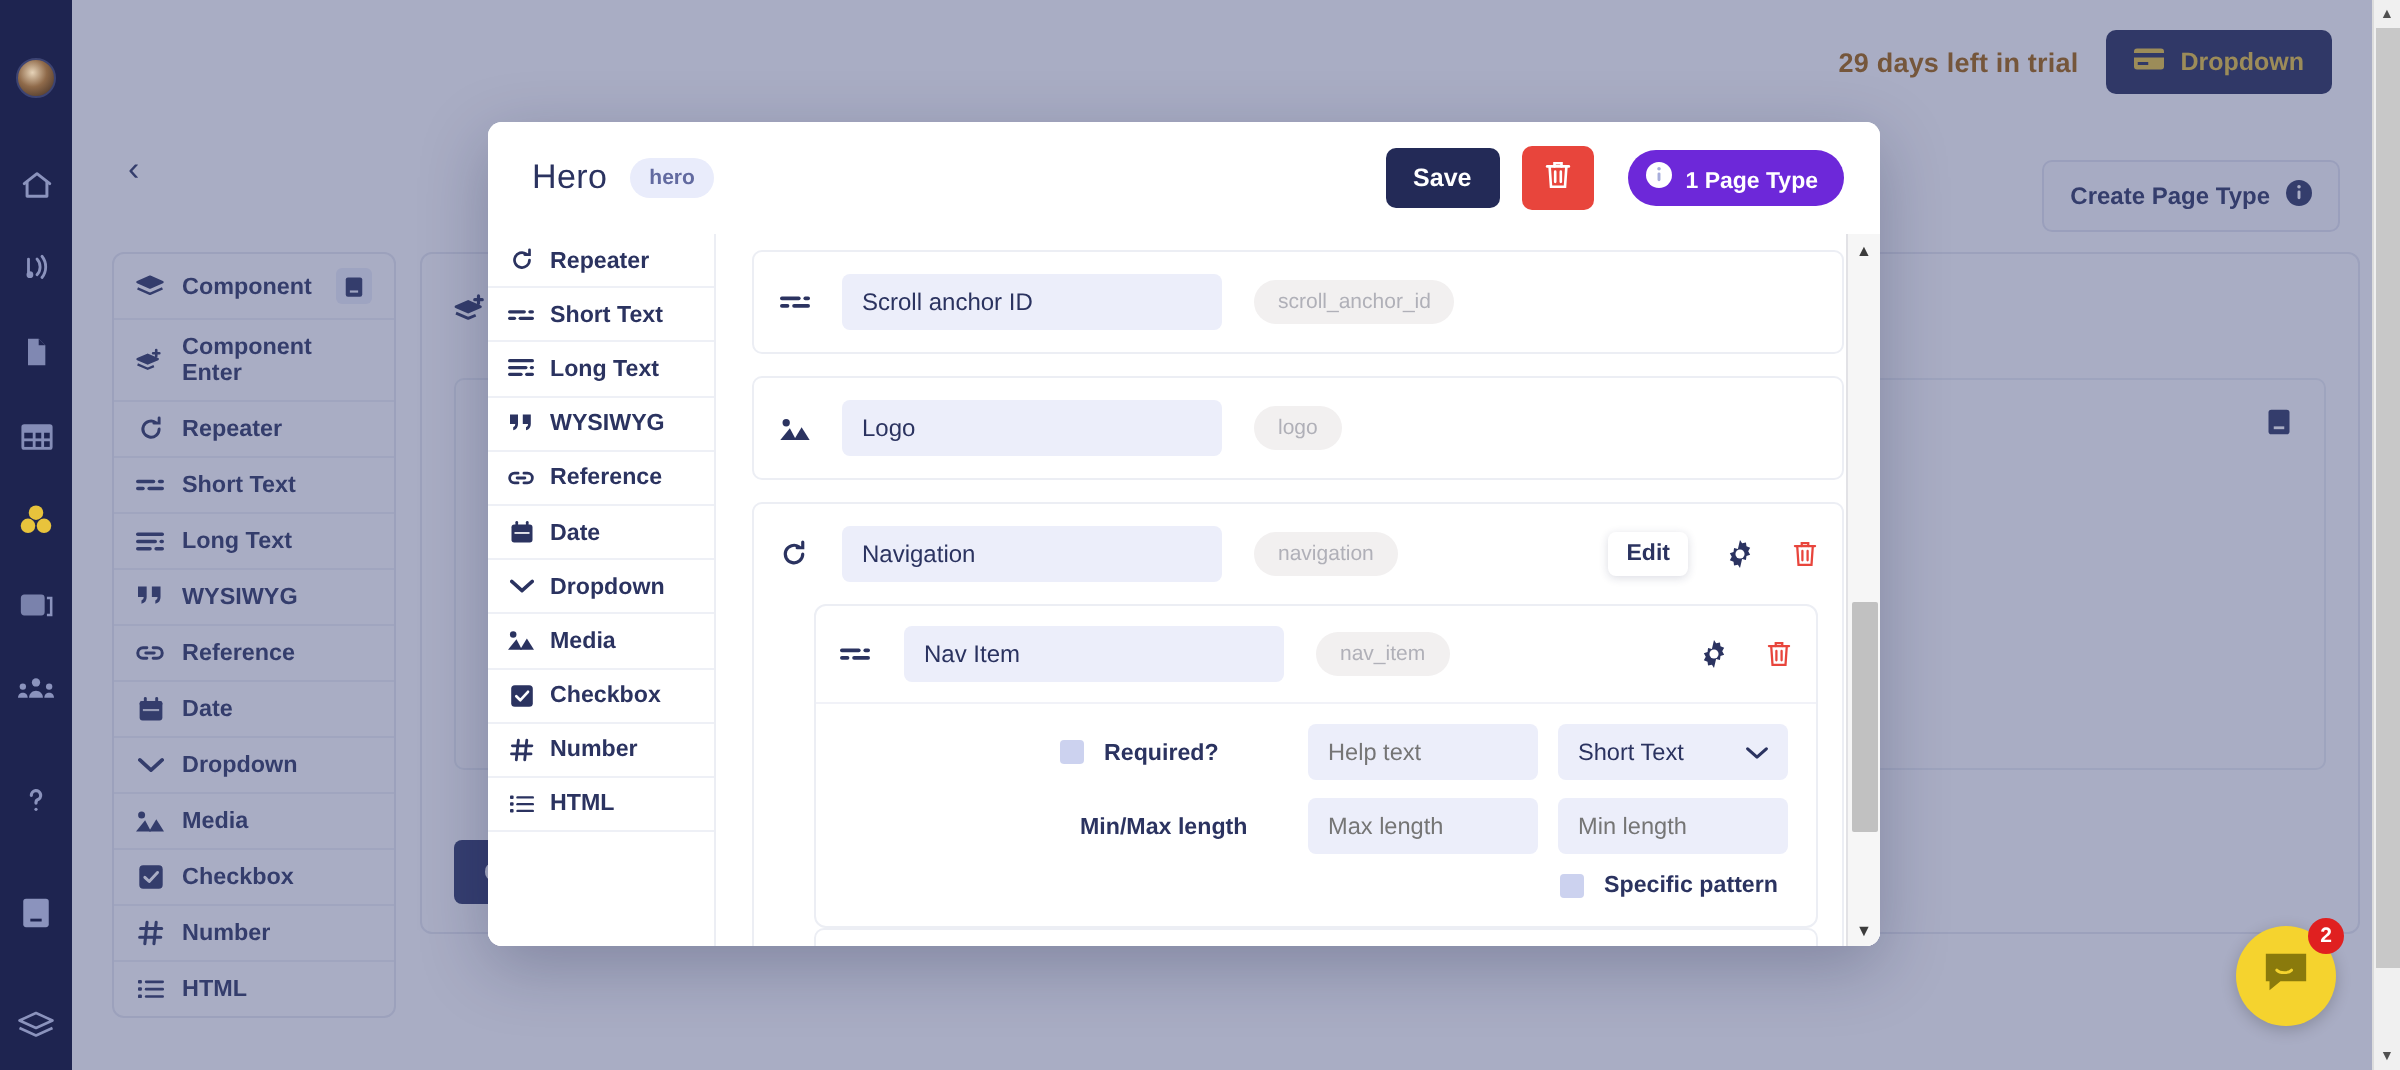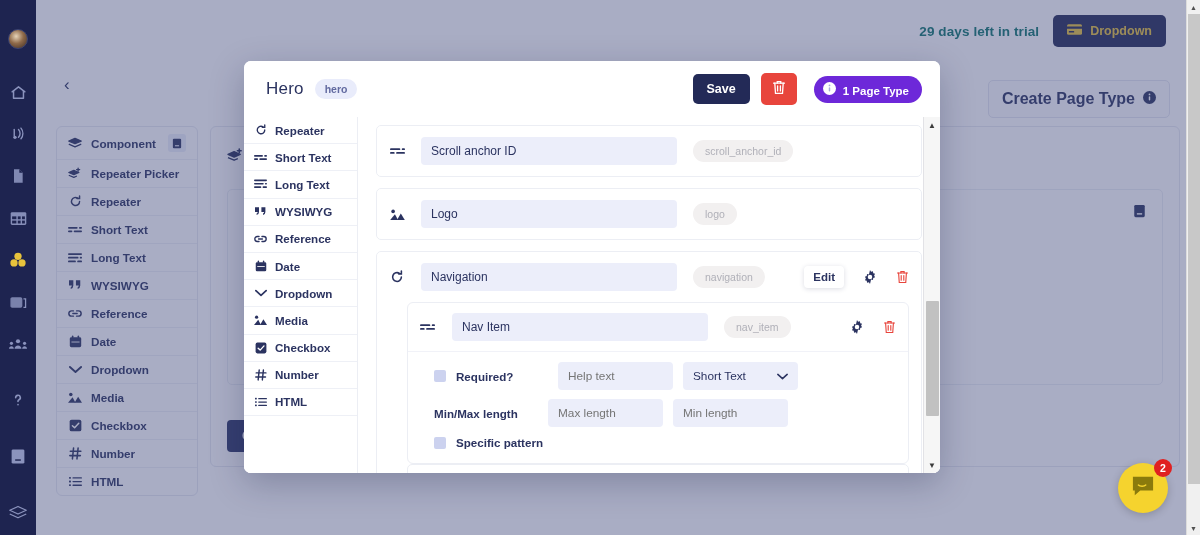--- a/index.html
+++ b/index.html
@@ -43,21 +43,21 @@
     position: absolute; left: 36px; top: 0;
     width: 1164px; height: 535px;
     background: #ffffff;
     z-index: 1;
   }
   #topbar {
     position: absolute; left: 0; top: 0; right: 0; height: 62px;
     display: flex; align-items: center; justify-content: flex-end;
     padding-right: 34px; gap: 14px;
   }
-  .trial-text { font-size: 13.5px; font-weight: bold; color: #0f766e; letter-spacing: .1px; }
+  .trial-text { font-size: 13.5px; font-weight: bold; color: #a16207; letter-spacing: .1px; }
   .btn-subscribe {
     display: flex; align-items: center; gap: 8px;
     background: #232a57; color: #e8c33c;
     font-size: 12.5px; font-weight: bold;
     border-radius: 5px; padding: 9px 14px;
     border: none; cursor: pointer;
   }
   .btn-env {
     display: flex; align-items: center; gap: 8px;
     background: #232a57; color: #ffffff;
@@ -72,21 +72,21 @@
     display: flex; align-items: center; gap: 14px;
   }
   .back-chevron { color: #2b3360; font-size: 17px; line-height: 1; cursor: pointer; }
   #page-title { font-size: 20px; font-weight: bold; color: #2b3360; letter-spacing: .2px; }
 
   #create-pt-btn {
     position: absolute; right: 30px; top: 80px;
     display: flex; align-items: center; gap: 8px;
     background: #fbfbfd; border: 1px solid #e4e6f0;
     border-radius: 5px; padding: 9px 13px;
-    font-size: 16px; font-weight: bold; color: #2b3360;
+    font-size: 12px; font-weight: bold; color: #2b3360;
     cursor: pointer;
   }
 
   
   #palette-card {
     position: absolute; left: 20px; top: 126px;
     width: 142px;
     background: #fff; border: 1px solid #e7e9f1; border-radius: 6px;
     overflow: hidden;
   }
@@ -201,42 +201,42 @@
     background: #fff; position: relative;
   }
   .field-card {
     border: 1px solid #eceef4; border-radius: 5px;
     margin-bottom: 11px; background: #fff;
     position: relative;
   }
   .field-main { display: flex; align-items: center; gap: 16px; padding: 11px 12px; }
   .field-main .ic { width: 16px; color: #2b3360; display: flex; align-items: center; justify-content: center; }
   .field-input {
-    width: 256px; background: #eceefa; border: none; border-radius: 4px;
+    width: 190px; background: #eceefa; border: none; border-radius: 4px;
     padding: 7px 10px; font-size: 12px; color: #2b3360;
     font-family: "Liberation Sans", sans-serif;
   }
   .field-slug {
     background: #f2f0f0; color: #b0b0b8;
     font-size: 10.5px; border-radius: 11px; padding: 5px 12px;
   }
   .field-actions { margin-left: auto; display: flex; align-items: center; gap: 19px; }
   .edit-chip {
     background: #fff; border-radius: 4px; box-shadow: 0 1px 5px rgba(30,36,80,.16);
     padding: 5px 9px; font-size: 11.5px; font-weight: bold; color: #2b3360; cursor: pointer;
   }
   .ic-gear { color: #2b3360; cursor: pointer; display: flex; }
   .ic-trash { color: #e8453c; cursor: pointer; display: flex; }
 
   
   .nested-wrap { padding: 0 12px 14px 30px; }
   .nested-card { border: 1px solid #eceef4; border-radius: 6px; background: #fff; }
   .nested-head { display: flex; align-items: center; gap: 16px; padding: 10px 12px; border-bottom: 1px solid #f1f2f8; }
   .nested-body { padding: 10px 14px 14px 26px; }
-  .nrow { display: flex; align-items: center; gap: 10px; margin-bottom: 9px; }
+  .nrow { display: flex; align-items: center; gap: 10px; margin-bottom: 9px; justify-content: flex-end; }
   .nrow:last-child { margin-bottom: 0; gap: 10px; }
   .cbox { width: 12px; height: 12px; border-radius: 2px; background: #ccd2ef; flex: 0 0 12px; cursor: pointer; }
   .nlabel { font-size: 11.6px; font-weight: bold; color: #2b3360; width: 104px; }
   .nlabel.indent { width: 92px; }
   .ninput {
     background: #eceefa; border: none; border-radius: 4px;
     padding: 7px 10px; font-size: 11.8px; color: #a3a9cc; width: 115px;
     font-family: "Liberation Sans", sans-serif;
   }
   .nselect {
@@ -425,21 +425,21 @@
       </span>
     </div>
     <div class="pal-row">
       <span class="ic">
         <svg width="14" height="13" viewBox="0 0 18 16" fill="none" stroke="currentColor" stroke-width="1.5" stroke-linejoin="round">
             <path d="M7.5 4 14 6.8 7.5 9.6 1 6.8z" fill="currentColor"></path>
             <path d="M1 10.2l6.5 2.8 4-1.7"></path>
             <path d="M13 1v4M11 3h4" stroke-width="1.7" stroke-linecap="round"></path>
           </svg>
       </span>
-      <span>Repeater Picker</span>
+      <span>Component Enter</span>
     </div>
     <div class="pal-row">
       <span class="ic">
         <svg width="13" height="13" viewBox="0 0 16 16" fill="none" stroke="currentColor" stroke-width="1.8" stroke-linecap="round">
             <path d="M13 8a5 5 0 1 1-2.2-4.1"></path>
             <path d="M13 1.2V4.4h-3.2"></path>
           </svg>
       </span>
       <span>Repeater</span>
     </div>

